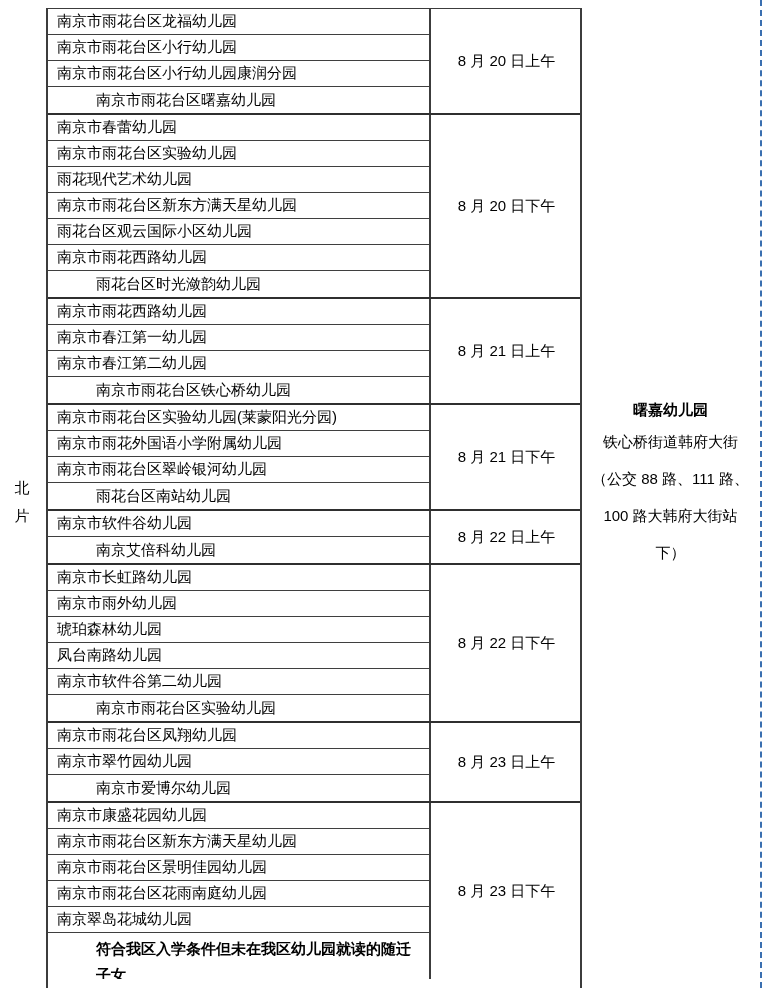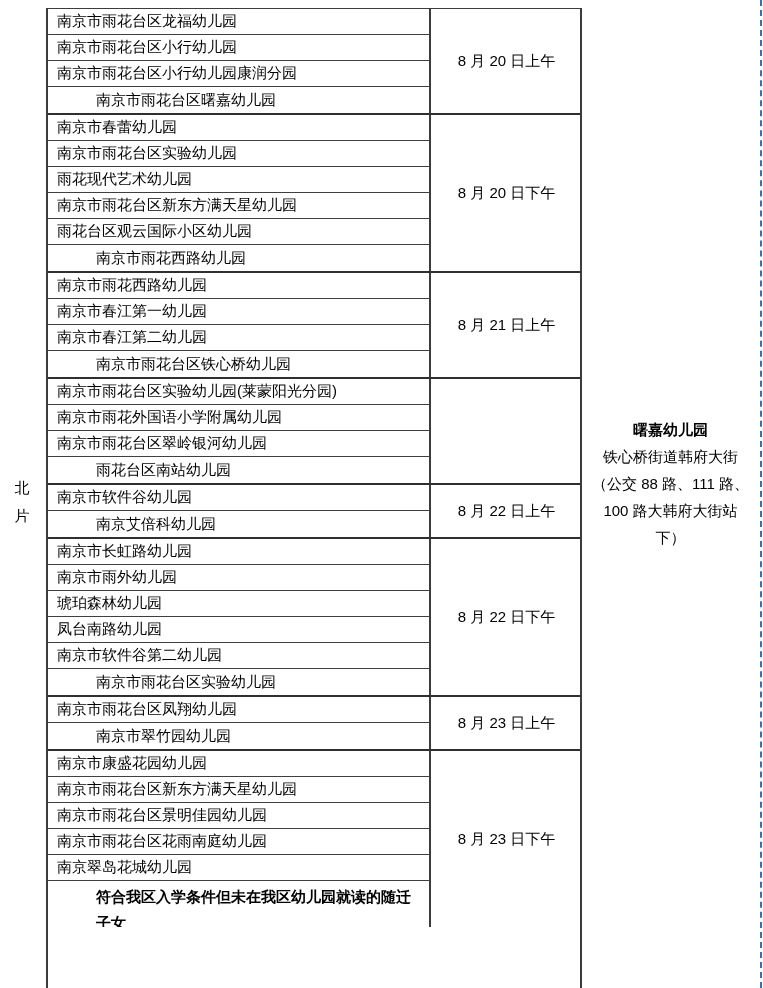--- a/index.html
+++ b/index.html
@@ -95,21 +95,21 @@
     box-sizing:border-box;
     padding:0 10px 30px 8px;
     text-align:center;
   }
   .note-title{
     font-weight:bold;
     line-height:27px;
   }
   .note-address{
     width:162px;
-    line-height:27px;
+    line-height:37px;
   }
   
   .dashed-line{
     position:absolute;
     right:1px;top:0;bottom:0;
     width:0;
     border-right:2px dashed #3a6fb0;
   }
 </style>
 </head>
@@ -133,39 +133,41 @@
     <div class="date-cell">8 月 20 日上午</div>
   </div>
         <div class="group">
     <div class="names">
             <div class="row">南京市春蕾幼儿园</div>
             <div class="row">南京市雨花台区实验幼儿园</div>
             <div class="row">雨花现代艺术幼儿园</div>
             <div class="row">南京市雨花台区新东方满天星幼儿园</div>
             <div class="row">雨花台区观云国际小区幼儿园</div>
             <div class="row">南京市雨花西路幼儿园</div>
+            <div class="row">雨花台区时光潋韵幼儿园</div>
           </div>
     <div class="date-cell">8 月 20 日下午</div>
   </div>
         <div class="group">
     <div class="names">
             <div class="row">南京市雨花西路幼儿园</div>
             <div class="row">南京市春江第一幼儿园</div>
             <div class="row">南京市春江第二幼儿园</div>
             <div class="row">南京市雨花台区铁心桥幼儿园</div>
           </div>
     <div class="date-cell">8 月 21 日上午</div>
   </div>
         <div class="group">
     <div class="names">
             <div class="row">南京市雨花台区实验幼儿园(莱蒙阳光分园)</div>
             <div class="row">南京市雨花外国语小学附属幼儿园</div>
             <div class="row">南京市雨花台区翠岭银河幼儿园</div>
             <div class="row">雨花台区南站幼儿园</div>
           </div>
+    <div class="date-cell">8 月 21 日下午</div>
   </div>
         <div class="group">
     <div class="names">
             <div class="row">南京市软件谷幼儿园</div>
             <div class="row">南京艾倍科幼儿园</div>
           </div>
     <div class="date-cell">8 月 22 日上午</div>
   </div>
         <div class="group">
     <div class="names">
@@ -175,20 +177,21 @@
             <div class="row">凤台南路幼儿园</div>
             <div class="row">南京市软件谷第二幼儿园</div>
             <div class="row">南京市雨花台区实验幼儿园</div>
           </div>
     <div class="date-cell">8 月 22 日下午</div>
   </div>
         <div class="group">
     <div class="names">
             <div class="row">南京市雨花台区凤翔幼儿园</div>
             <div class="row">南京市翠竹园幼儿园</div>
+            <div class="row">南京市爱博尔幼儿园</div>
           </div>
     <div class="date-cell">8 月 23 日上午</div>
   </div>
         <div class="group">
     <div class="names">
             <div class="row">南京市康盛花园幼儿园</div>
             <div class="row">南京市雨花台区新东方满天星幼儿园</div>
             <div class="row">南京市雨花台区景明佳园幼儿园</div>
             <div class="row">南京市雨花台区花雨南庭幼儿园</div>
             <div class="row">南京翠岛花城幼儿园</div>

